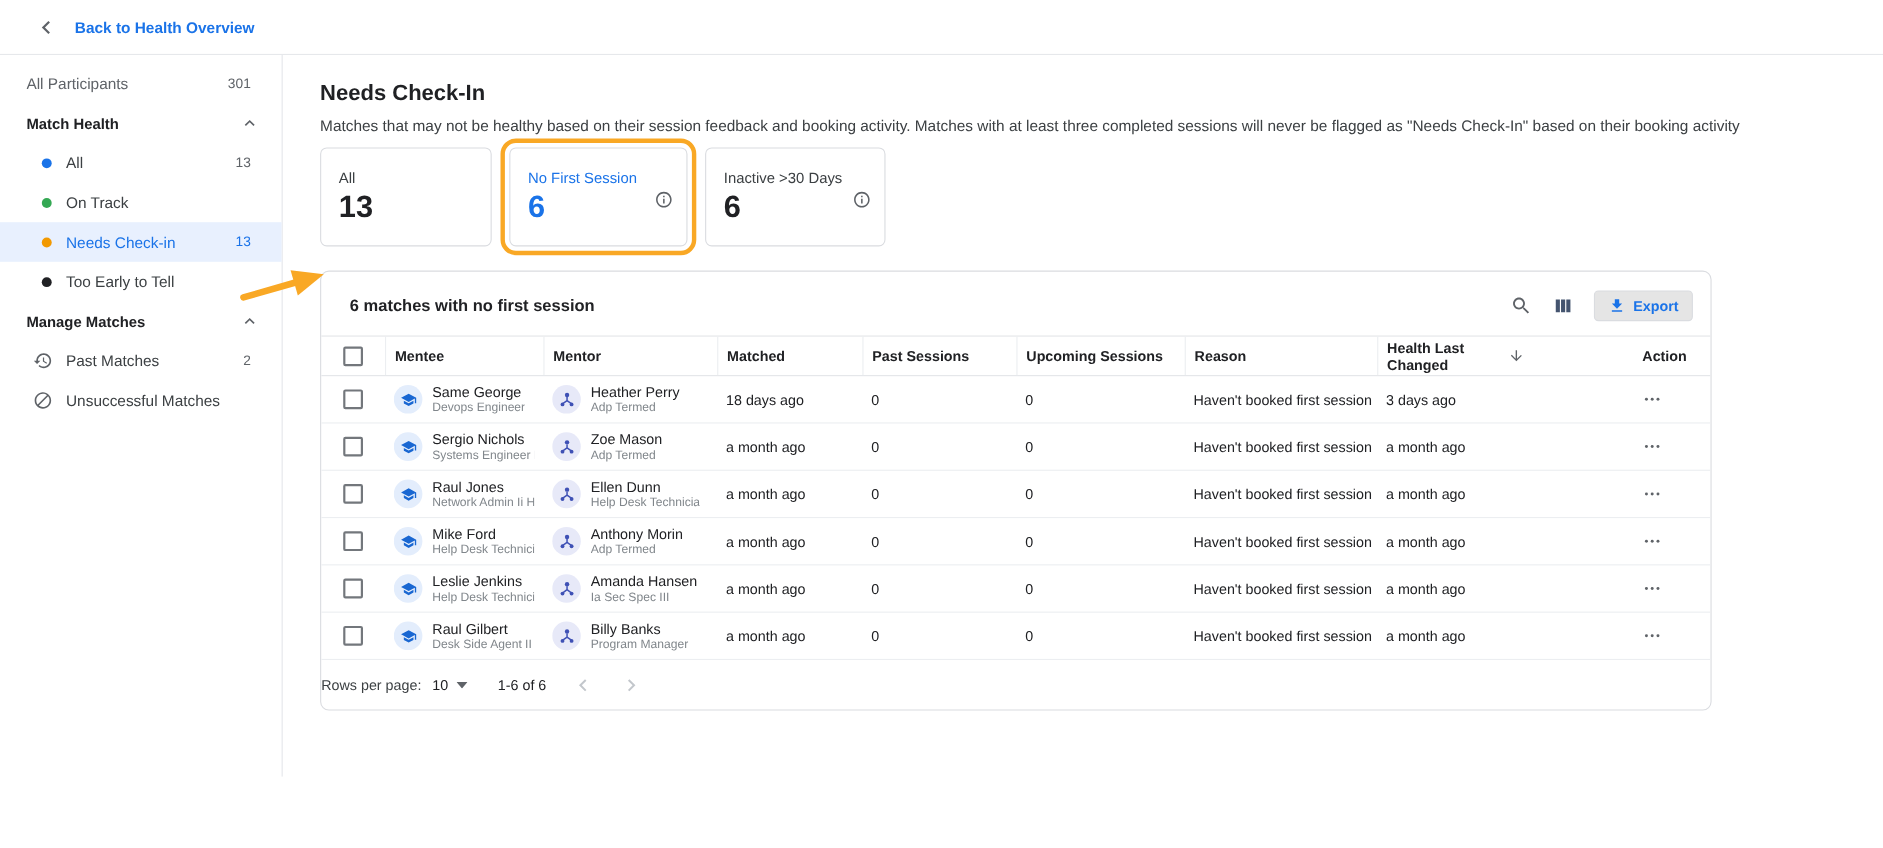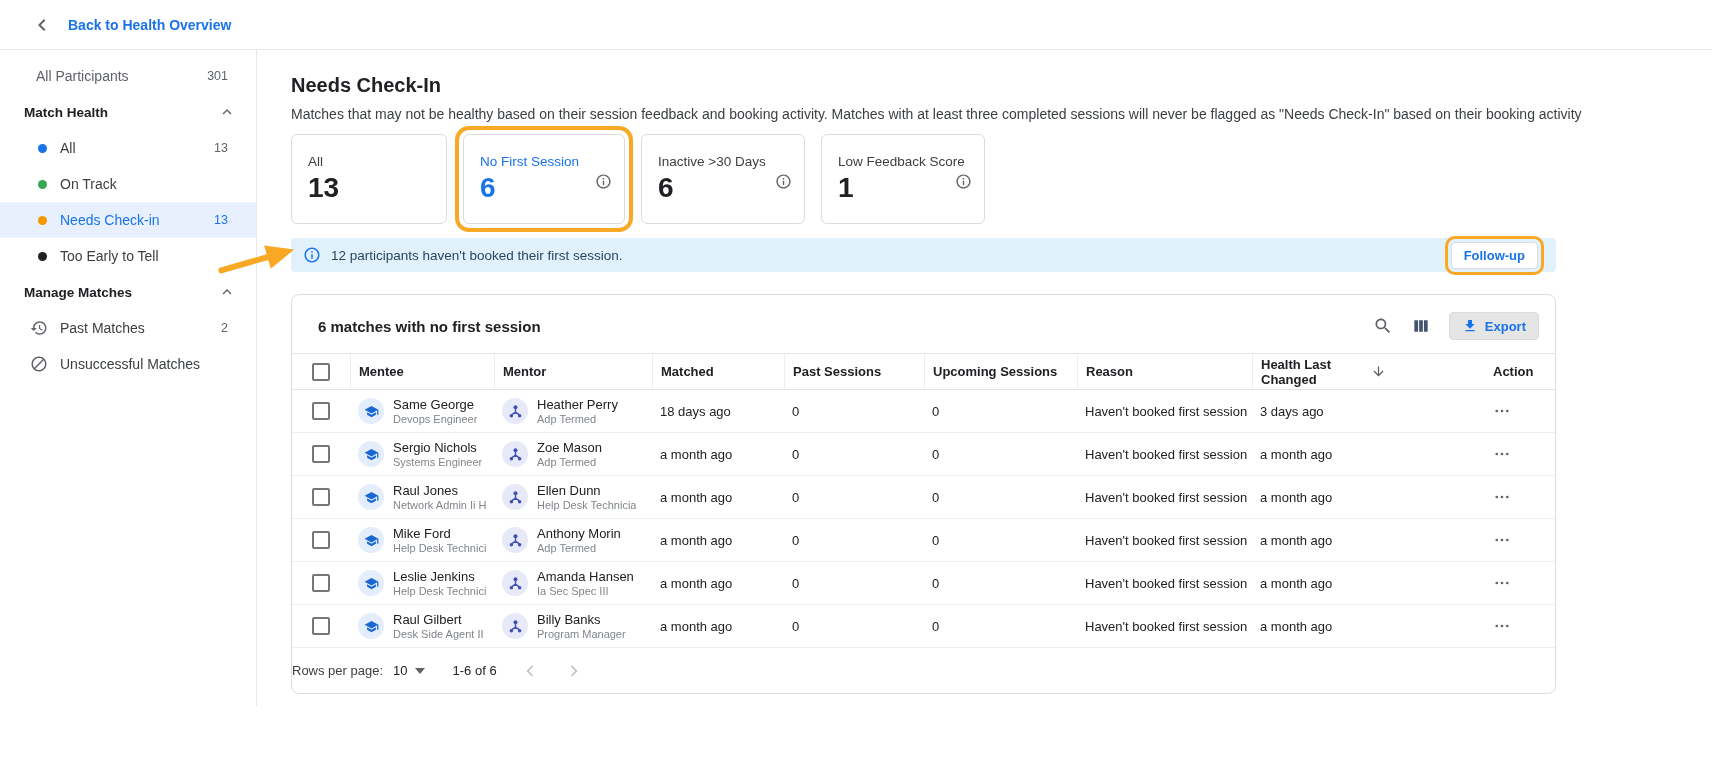--- a/index.html
+++ b/index.html
@@ -11,21 +11,21 @@
     font-family:"Liberation Sans","DejaVu Sans",sans-serif;
   }
   
   .topbar { height:50px; display:flex; align-items:center; gap:14px; padding-left:30px; border-bottom:1px solid #e6e8eb; }
   .back-icon { color:#5f6368; display:flex; cursor:pointer; }
   .back-link { color:var(--accent); font-size:14px; font-weight:700; text-decoration:none; cursor:pointer; }
   
   .app { display:flex; height:656px; }
   .sidebar { width:257px; flex:none; border-right:1px solid #e4e6ea; padding-top:8px; font-size:14px; }
   .side-item { display:flex; align-items:center; height:36px; padding:0 28px 0 38px; cursor:pointer; }
-  .side-top { padding-left:36px; }
+  .side-top { padding-left:24px; }
   .side-top .side-label { color:#5f6368; }
   .side-label { color:#3c4043; flex:1; white-space:nowrap; overflow:hidden; }
   .side-count { color:#5f6368; font-size:12.5px; margin-left:8px; }
   .section-header { display:flex; align-items:center; height:36px; padding:0 20px 0 24px; cursor:pointer; }
   .section-title { flex:1; color:#202124; font-weight:700; font-size:13.5px; }
   .chev { color:#5f6368; display:flex; }
   .dot { width:9px; height:9px; border-radius:50%; margin-right:13px; flex:none; }
   .side-item.selected { background:#e8f0fe; }
   .side-item.selected .side-label, .side-item.selected .side-count { color:var(--accent); }
   .icon-item { padding-left:30px; }
@@ -186,40 +186,22 @@
         </div>
         <div class="stat-card" style="width:164px">
           <div class="stat-label">Inactive &gt;30 Days</div>
           <div class="stat-value">6</div>
           <span class="stat-info">
             <svg viewBox="0 0 24 24" width="17" height="17" fill="currentColor">
               <path d="M11 7h2v2h-2zm0 4h2v6h-2zm1-9C6.48 2 2 6.48 2 12s4.48 10 10 10 10-4.48 10-10S17.52 2 12 2zm0 18c-4.41 0-8-3.59-8-8s3.59-8 8-8 8 3.59 8 8-3.59 8-8 8z"></path>
             </svg>
           </span>
         </div>
-        <div class="stat-card" style="width:164px">
-          <div class="stat-label">Low Feedback Score</div>
-          <div class="stat-value">1</div>
-          <span class="stat-info">
-            <svg viewBox="0 0 24 24" width="17" height="17" fill="currentColor">
-              <path d="M11 7h2v2h-2zm0 4h2v6h-2zm1-9C6.48 2 2 6.48 2 12s4.48 10 10 10 10-4.48 10-10S17.52 2 12 2zm0 18c-4.41 0-8-3.59-8-8s3.59-8 8-8 8 3.59 8 8-3.59 8-8 8z"></path>
-            </svg>
-          </span>
-        </div>
       </div>
 
-    <div class="banner">
-      <span class="banner-icon">
-        <svg viewBox="0 0 24 24" width="18" height="18" fill="currentColor">
-            <path d="M11 7h2v2h-2zm0 4h2v6h-2zm1-9C6.48 2 2 6.48 2 12s4.48 10 10 10 10-4.48 10-10S17.52 2 12 2zm0 18c-4.41 0-8-3.59-8-8s3.59-8 8-8 8 3.59 8 8-3.59 8-8 8z"></path>
-          </svg>
-      </span>
-      <span class="banner-text">12 participants haven't booked their first session.</span>
-      <button class="btn-followup">Follow-up</button>
-    </div>
 
     <div class="table-card">
       <div class="table-head">
         <span class="table-title">6 matches with no first session</span>
         <span class="icon-btn">
           <svg viewBox="0 0 24 24" width="20" height="20" fill="currentColor">
               <path d="M15.5 14h-.79l-.28-.27C15.41 12.59 16 11.11 16 9.5 16 5.91 13.09 3 9.5 3S3 5.91 3 9.5 5.91 16 9.5 16c1.61 0 3.09-.59 4.23-1.57l.27.28v.79l5 4.99L20.49 19l-4.99-5zm-6 0C7.01 14 5 11.99 5 9.5S7.01 5 9.5 5 14 7.01 14 9.5 11.99 14 9.5 14z"></path>
             </svg>
         </span>
         <span class="icon-btn columns">

